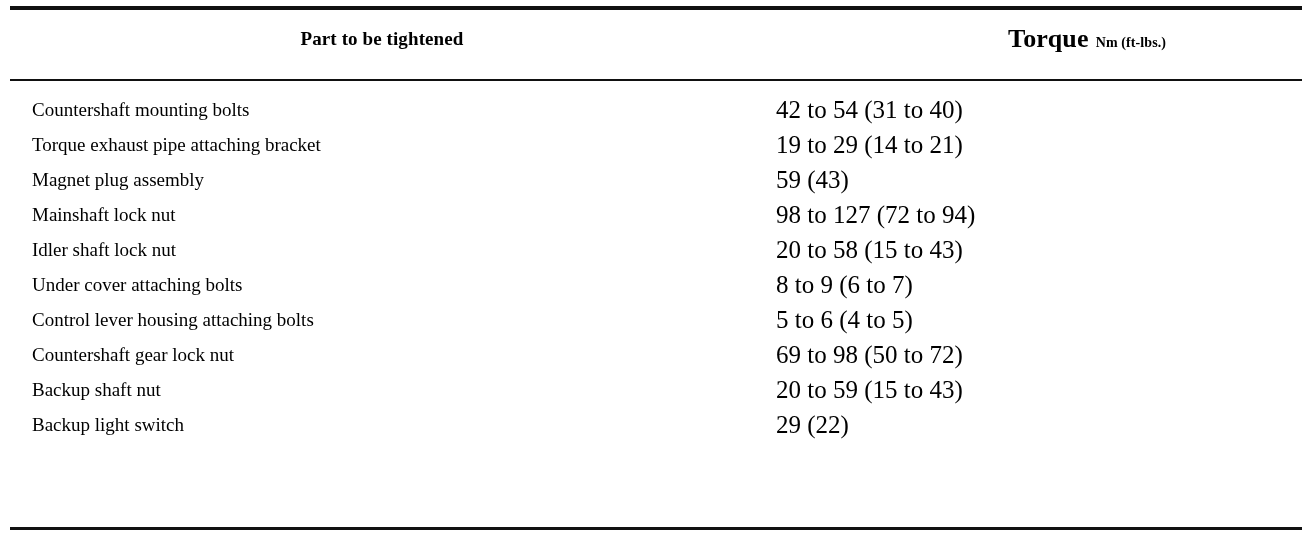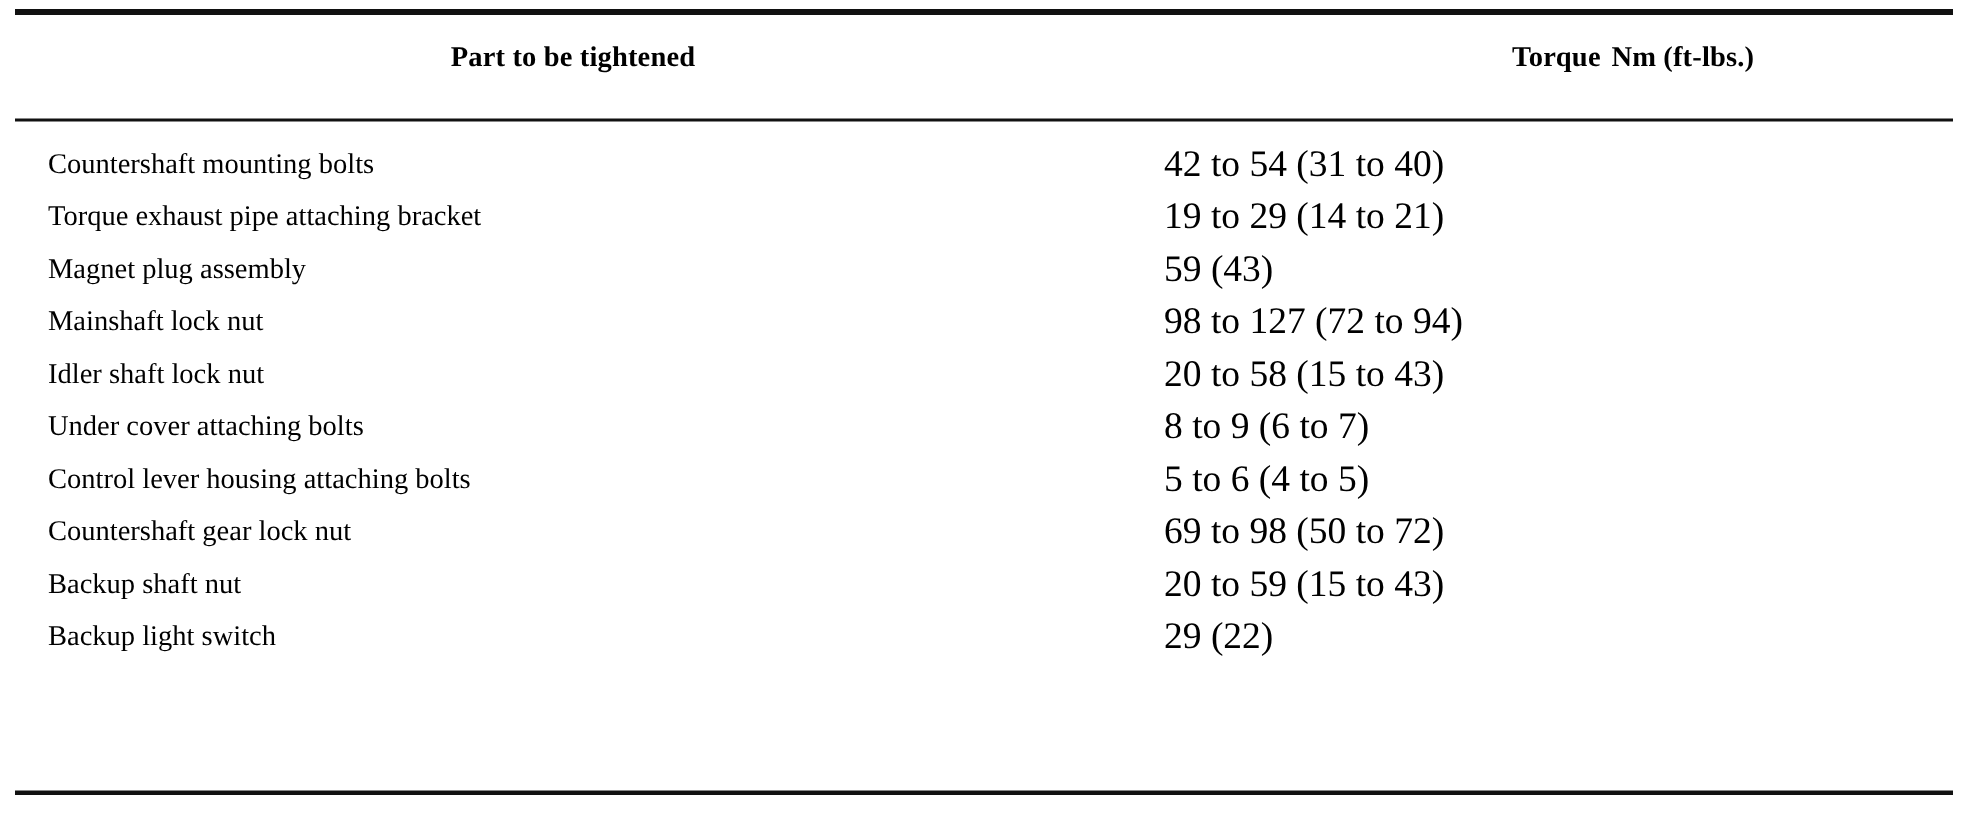--- a/index.html
+++ b/index.html
@@ -54,26 +54,26 @@
     line-height: 24px;
   }
   .th-torque {
     position: absolute;
     left: 1008px;
     top: 0;
     line-height: 24px;
     white-space: nowrap;
   }
   .th-torque-main {
-    font-size: 19px;
+    font-size: 26px;
     font-weight: bold;
     letter-spacing: 0.2px;
   }
   .th-torque-units {
-    font-size: 19px;
+    font-size: 14px;
     font-weight: bold;
     letter-spacing: 0.1px;
     padding-left: 7px;
   }
 
   
   .tbody {
     position: absolute;
     top: 92px;
     left: 0;

